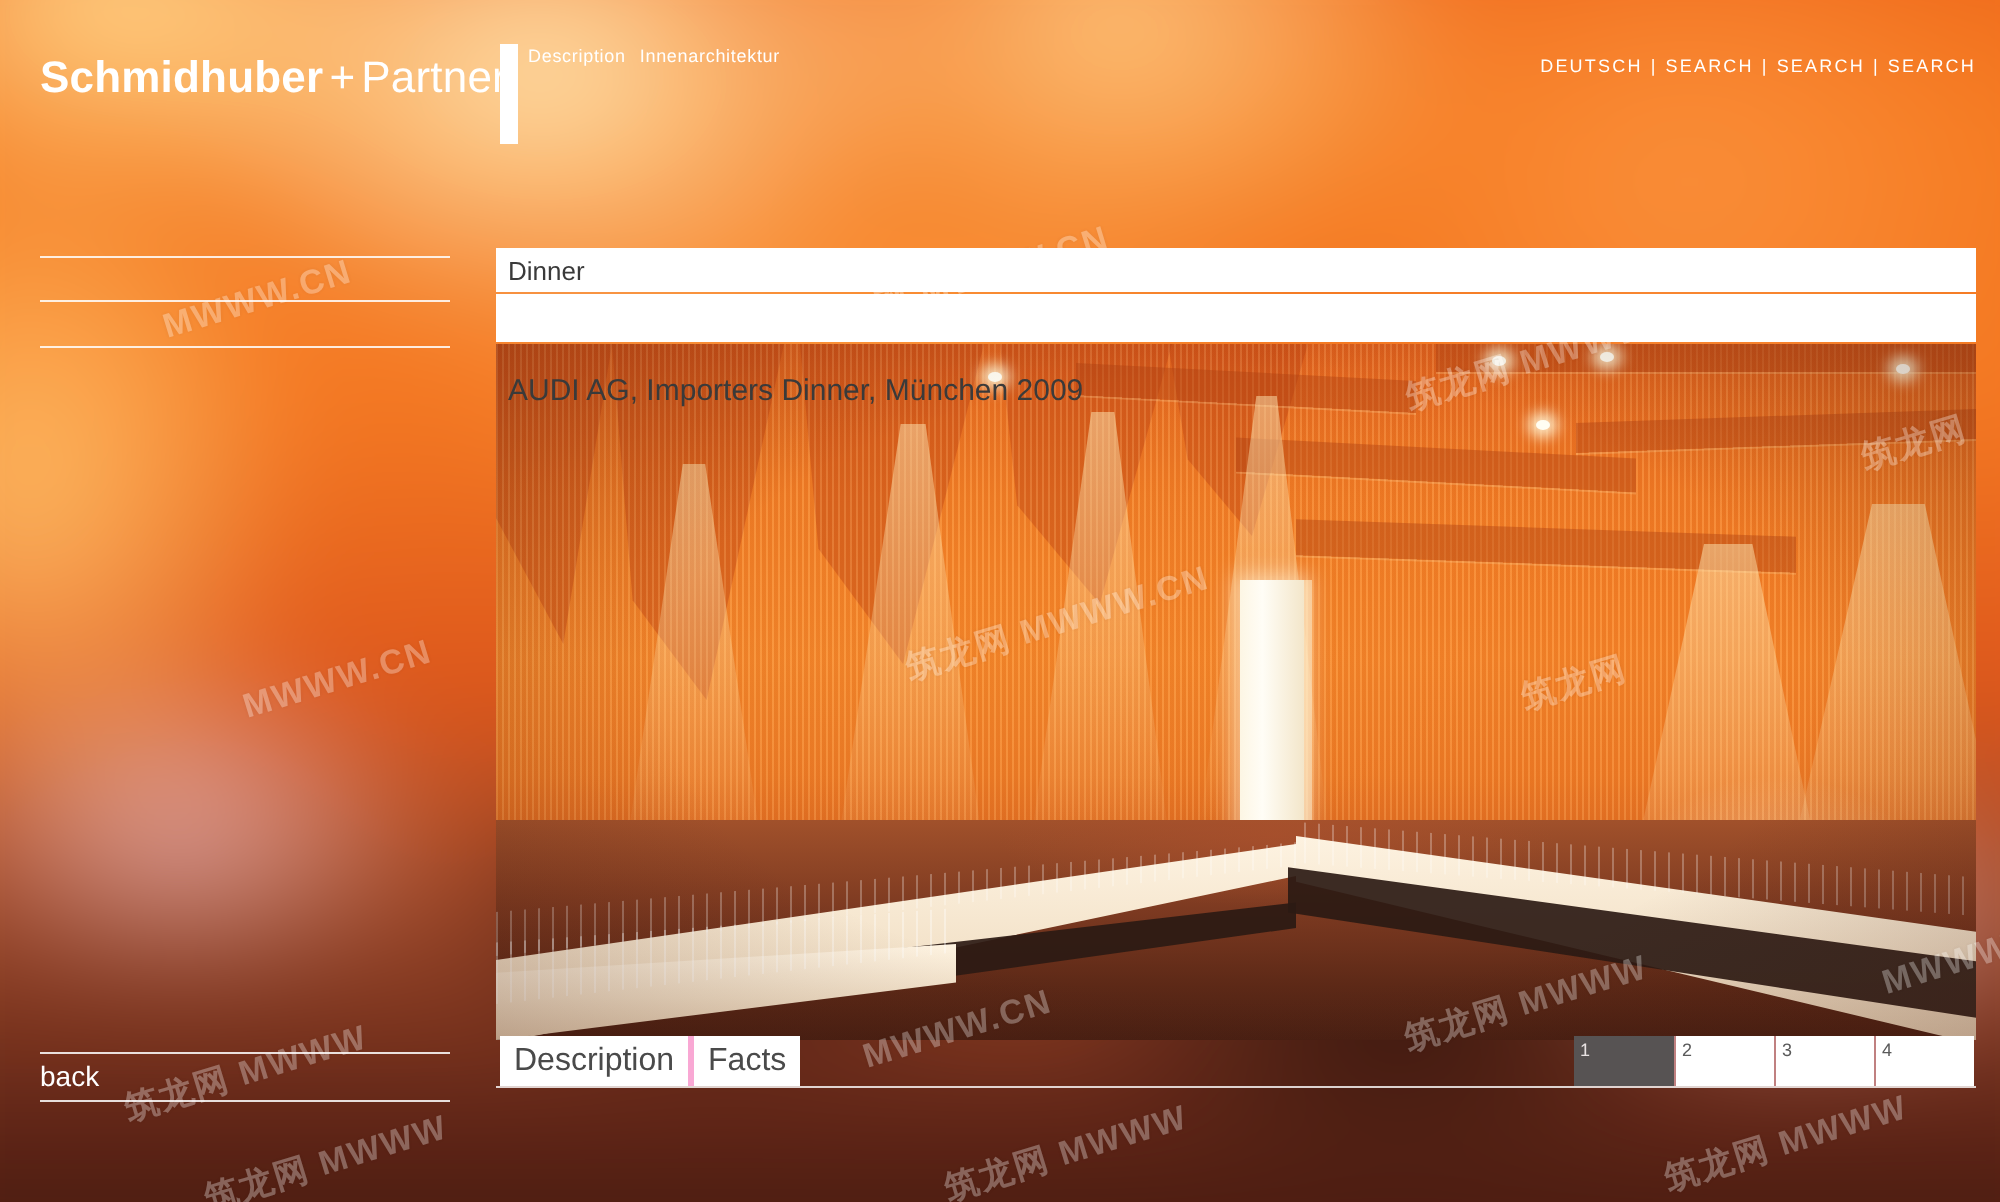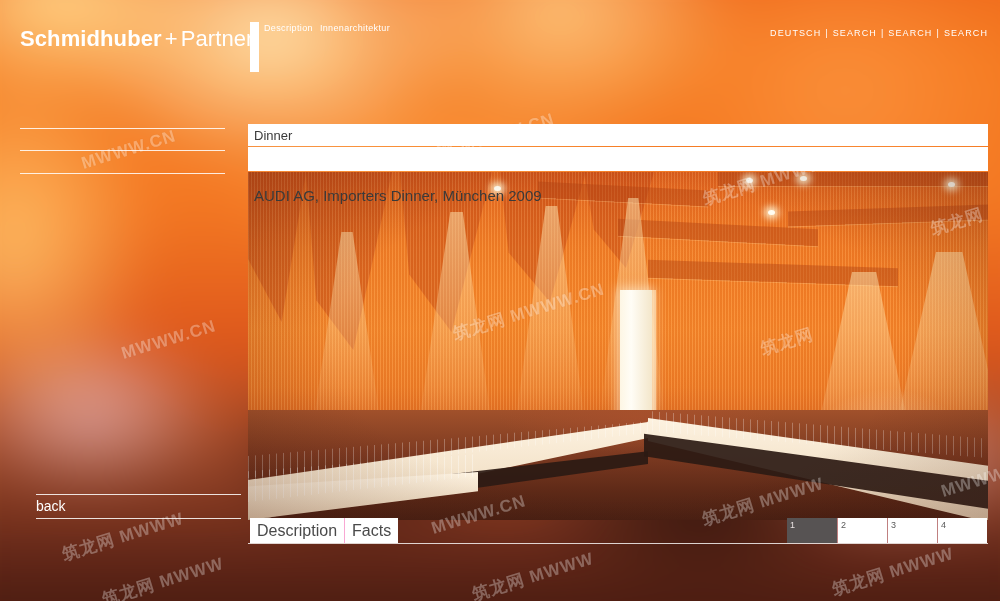--- a/index.html
+++ b/index.html
@@ -121,23 +121,22 @@
     height: 1px;
     background: rgba(255,255,255,.85);
   }
   #side-rule-1 { top: 128px; }
   #side-rule-2 { top: 150px; }
   #side-rule-3 { top: 173px; }
 
   #back-block {
     position: absolute;
     left: 20px;
-    top: 494px;
+    top: 526px;
     width: 205px;
-    margin-left: 16px;
   }
   #back-block .rule {
     width: 100%;
     height: 1px;
     background: rgba(255,255,255,.85);
   }
   #back-label {
     font-size: 14px;
     color: #ffffff;
     padding: 3px 0 3px 0;
@@ -298,21 +297,21 @@
     background: #ffffff;
     align-items: stretch;
   }
   #tabs .tab {
     font-size: 16px;
     color: #4a4a4a;
     padding: 3px 7px 0 7px;
     line-height: 20px;
     white-space: nowrap;
   }
-  #tabs .tab.divider { border-left: 1px solid #f9a8d4; }
+  #tabs .tab.divider { border-left: 3px solid #f9a8d4; }
 
   #underline {
     position: absolute;
     left: 248px;
     top: 543px;
     width: 740px;
     height: 1px;
     background: rgba(255,255,255,.8);
   }
 

